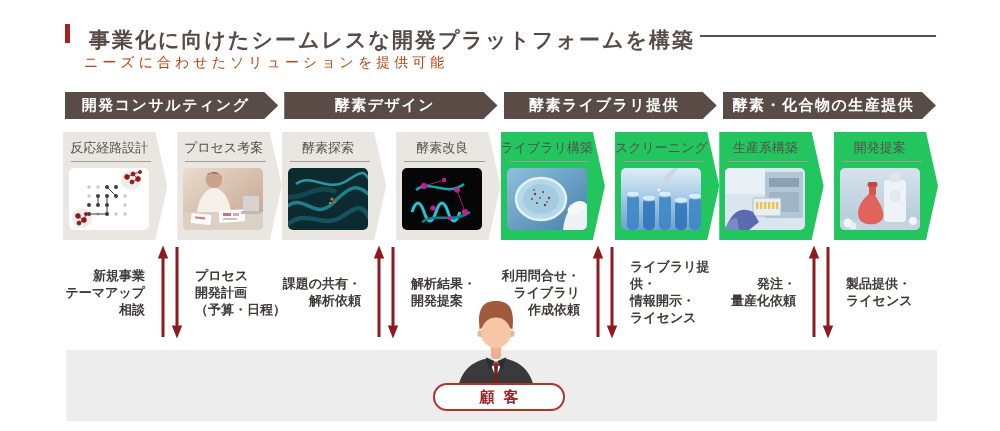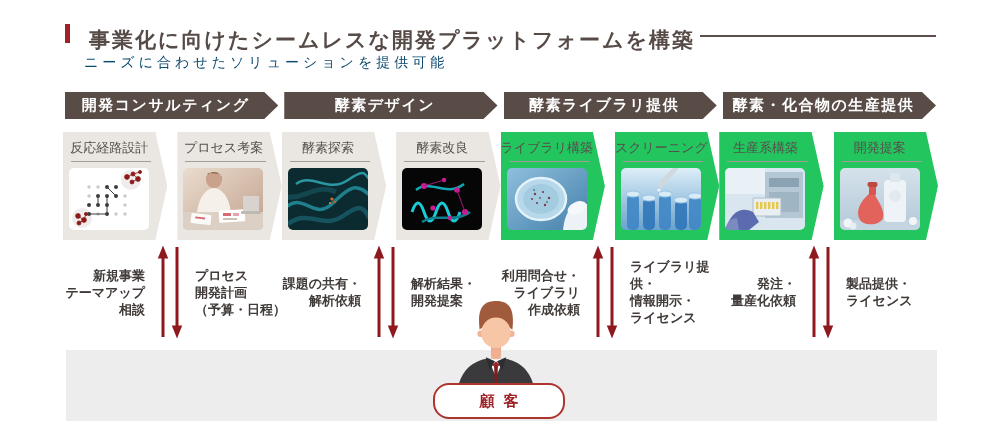--- a/index.html
+++ b/index.html
@@ -1,21 +1,21 @@
 <!DOCTYPE html>
 <html><head>
 <meta charset="utf-8">
 <style>
   html,body { margin:0; padding:0; }
   .canvas { position:relative; width:1000px; height:431px; background:#ffffff; font-family:"Liberation Sans", sans-serif; overflow:hidden; }
 
   .accent-bar { position:absolute; left:65px; top:24px; width:5px; height:19px; background:#a32126; }
   .page-title { position:absolute; left:84px; top:21px; margin:5px; font-size:21px; font-weight:bold; color:#564b46; letter-spacing:2px; }
   .title-rule { position:absolute; left:700px; top:35px; width:236px; height:2px; background:#5a4f4a; }
-  .subtitle { position:absolute; left:84px; top:54px; margin:0; font-size:14px; color:#0c4a6e; letter-spacing:4px; }
+  .subtitle { position:absolute; left:84px; top:54px; margin:0; font-size:14px; color:#c2410c; letter-spacing:4px; }
 
   .banner-row { position:absolute; left:65px; top:92px; width:871px; height:27px; display:flex; gap:6px;justify-content:space-between; }
   .banner { flex:1; background:#594c47; clip-path:polygon(0 0, calc(100% - 14px) 0, 100% 50%, calc(100% - 14px) 100%, 0 100%);
             color:#fff; font-size:15px; font-weight:bold; letter-spacing:1.5px; display:flex; align-items:center; justify-content:center; padding-right:12px; box-sizing:border-box; }
 
   .card-row { position:absolute; left:63px; top:132px; width:875px; height:108px; display:flex; }
   .card-group { flex:1; display:flex; gap:10px; }
   .card { flex:1; clip-path:polygon(0 0, calc(100% - 12px) 0, 100% 50%, calc(100% - 12px) 100%, 0 100%); }
   .card.light { background:#eae6e2; }
   .card.dark  { background:#22c55e; }
@@ -25,21 +25,21 @@
   .card-img svg { display:block; }
 
   .exchange { position:absolute; top:244px; height:96px; width:260px; display:flex; align-items:center; }
   .ex-text { width:105px; font-size:13px; font-weight:bold; color:#403b38; line-height:17px; white-space:pre-line; }
   .ex-left { text-align:right; margin-right:9px; }
   .ex-right { text-align:left; margin-left:9px; }
   .ex-arrows { width:32px; height:96px; flex:none; }
 
   .customer-band { position:absolute; left:66px; top:350px; width:871px; height:71px; background:#ededed; }
   .person { position:absolute; left:443px; top:299px; width:106px; height:92px; }
-  .customer-pill { position:absolute; left:433px; top:383px; width:132px; height:36px; background:#fff; border:2px solid #ac3530; border-radius:16px;
+  .customer-pill { position:absolute; left:433px; top:383px; width:132px; height:28px; background:#fff; border:2px solid #ac3530; border-radius:16px;
                    display:flex; align-items:center; justify-content:center; font-size:15px; font-weight:bold; color:#9e2025; letter-spacing:9px; padding-left:9px; box-sizing:border-box; }
 </style>
 </head>
 <body>
 
 <div class="canvas">
 
   <span class="accent-bar"></span>
   <h1 class="page-title">事業化に向けたシームレスな開発プラットフォームを構築</h1>
   <span class="title-rule"></span>

